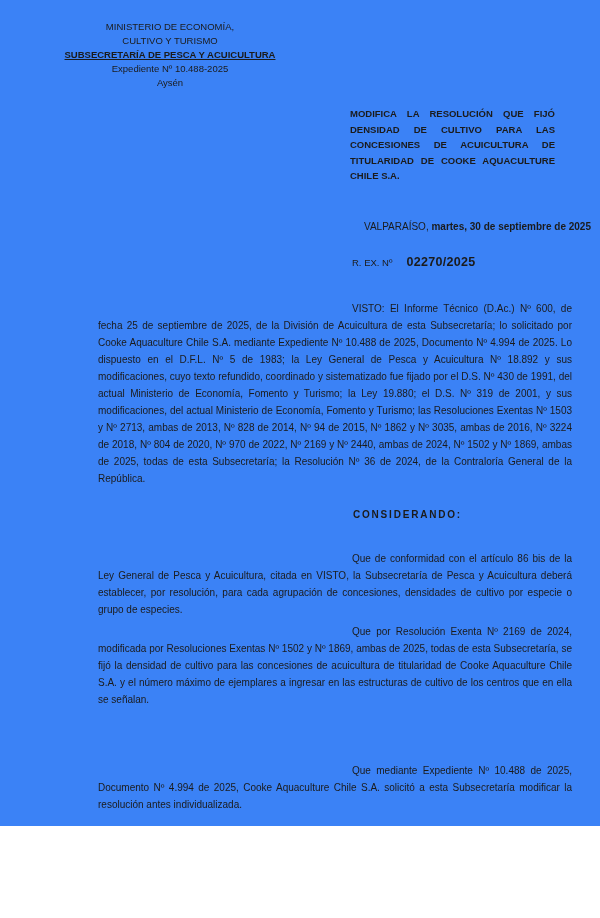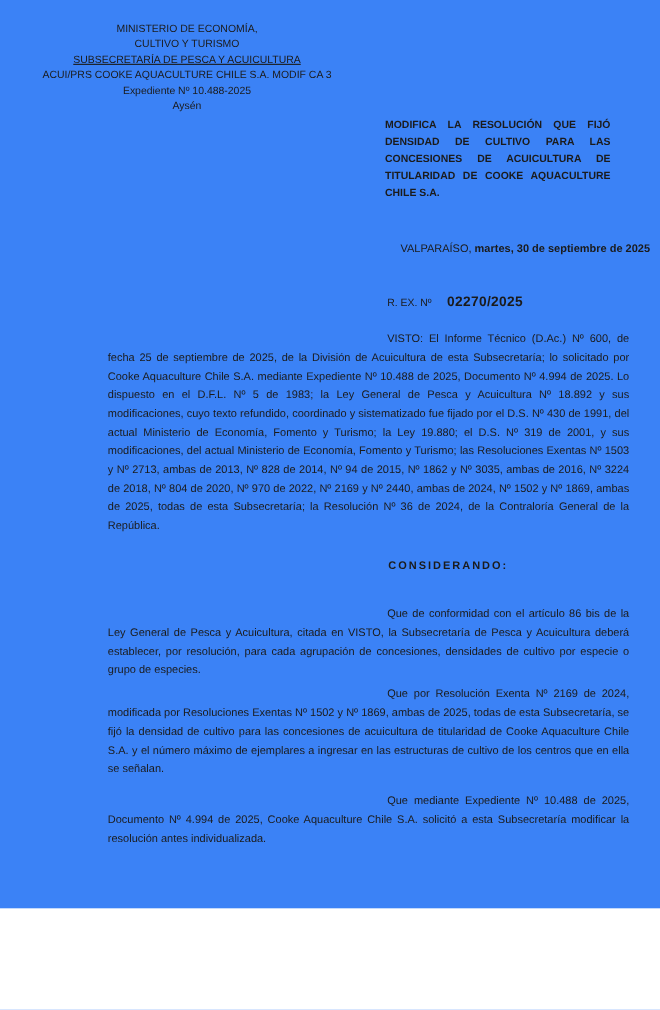--- a/index.html
+++ b/index.html
@@ -10,71 +10,70 @@
     color:#1b1b1b;
     font-family:"Liberation Sans","DejaVu Sans",sans-serif;
     overflow:hidden;
   }
   
   .letterhead{
     position:absolute;left:28px;top:20px;width:284px;
     text-align:center;font-size:9.5px;line-height:14px;
   }
   .letterhead div{white-space:nowrap;}
-  .lh-bold-underline{font-weight:normal;text-decoration:underline;}
+  .lh-bold-underline{font-weight:bold;text-decoration:underline;}
   
   .title-block{
     position:absolute;left:350px;top:106px;width:205px;
     font-weight:bold;font-size:9.5px;line-height:15.5px;
     text-align:justify;text-transform:none;
   }
   
   .dateline{
     position:absolute;left:364px;top:221px;width:240px;
     font-size:10px;white-space:nowrap;
   }
   .dateline .date{font-weight:bold;}
   
   .rex{
     position:absolute;left:352px;top:255px;width:220px;
     display:flex;align-items:baseline;
   }
   .rex-label{font-size:9.5px;}
-  .rex-number{font-size:12.5px;font-weight:bold;margin-left:14px;letter-spacing:.3px;margin-top:12px;}
+  .rex-number{font-size:12.5px;font-weight:bold;margin-left:14px;letter-spacing:.3px;}
   
   .para{
     position:absolute;left:98px;width:474px;
     font-size:10px;line-height:17px;
     text-align:justify;text-indent:254px;
   }
   .visto{top:300px;}
   .considerando-heading{
     position:absolute;left:353px;top:509px;
     font-size:10px;font-weight:bold;letter-spacing:1.8px;
     white-space:nowrap;
   }
   .c1{top:550px;}
   .c2{top:623px;}
-  .c3{top:720px;}
+  .c3{top:762px;}
   
   .footer{
     position:absolute;left:499px;top:860px;
     font-size:12px;font-weight:bold;white-space:nowrap;
   }
 </style>
 </head>
 <body>
 
 <div class="page">
 
   <div class="letterhead">
     <div>MINISTERIO DE ECONOMÍA,</div>
     <div>CULTIVO Y TURISMO</div>
     <div class="lh-bold-underline">SUBSECRETARÍA DE PESCA Y ACUICULTURA</div>
-    <div>ACUI/PRS COOKE AQUACULTURE CHILE S.A. MODIF CA 3</div>
     <div>Expediente Nº 10.488-2025</div>
     <div>Aysén</div>
   </div>
 
   <div class="title-block">MODIFICA LA RESOLUCIÓN QUE FIJÓ DENSIDAD DE CULTIVO PARA LAS CONCESIONES DE ACUICULTURA DE TITULARIDAD DE COOKE AQUACULTURE CHILE S.A.</div>
 
   <div class="dateline">
     <span class="city">VALPARAÍSO, </span>
     <span class="date">martes, 30 de septiembre de 2025</span>
   </div>

